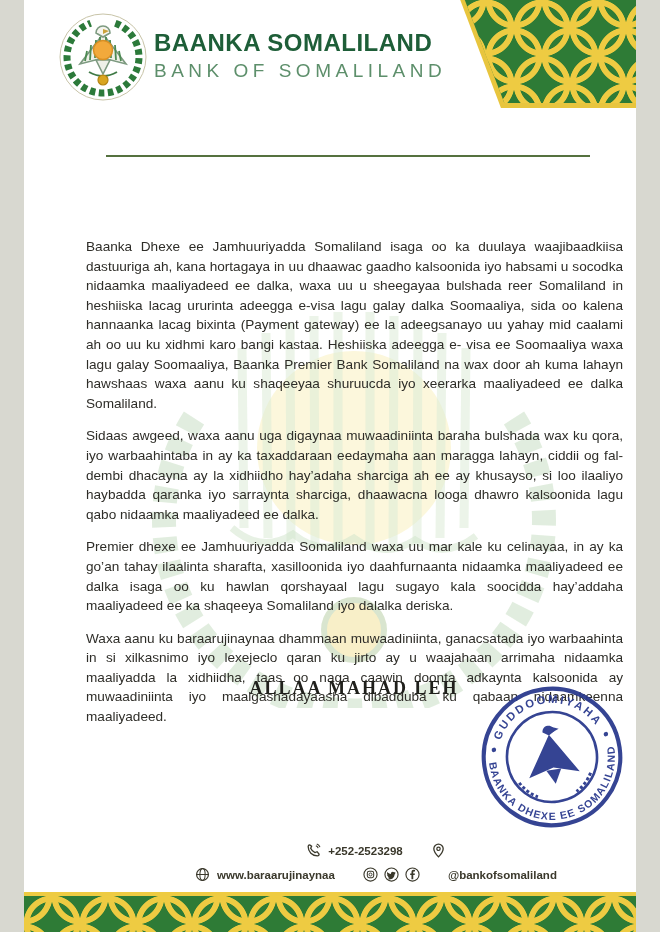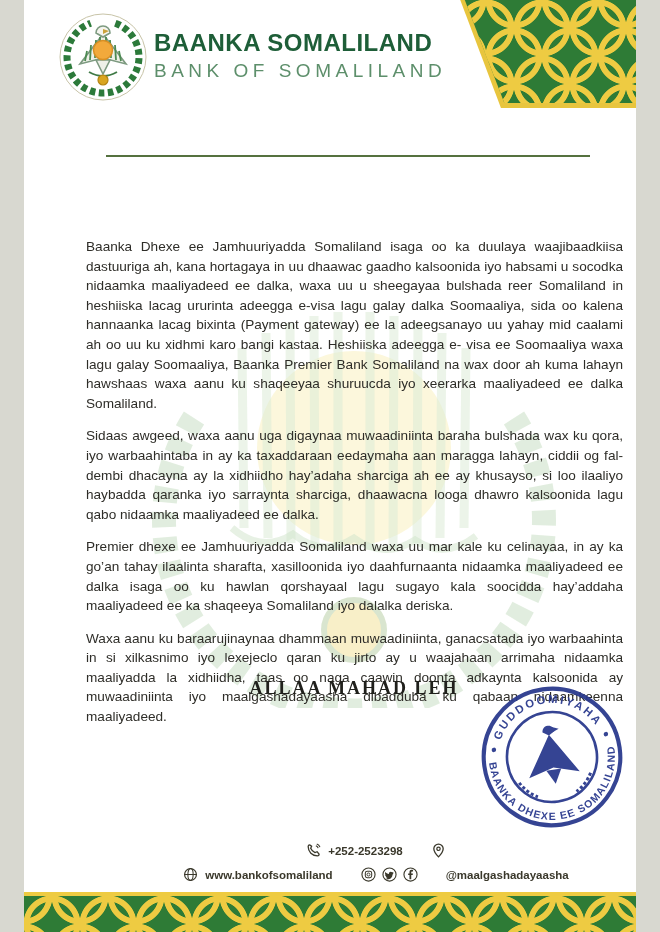--- a/index.html
+++ b/index.html
@@ -188,35 +188,35 @@
         </svg>
       </span>
     </div>
     <div class="footer-row">
       <span class="footer-item">
         <svg class="f-icon" viewBox="0 0 16 16">
           <circle cx="8" cy="8" r="6.3" fill="none" stroke="#3a382b" stroke-width="1.3"></circle>
           <ellipse cx="8" cy="8" rx="2.8" ry="6.3" fill="none" stroke="#3a382b" stroke-width="1.1"></ellipse>
           <line x1="1.7" y1="8" x2="14.3" y2="8" stroke="#3a382b" stroke-width="1.1"></line>
         </svg>
-        <span>www.bankofsomaliland</span>
+        <span>www.baraarujinaynaa</span>
       </span>
       <span class="social-group">
         <svg class="f-icon" viewBox="0 0 16 16">
           <circle cx="8" cy="8" r="7" fill="none" stroke="#3a382b" stroke-width="1.2"></circle>
           <rect x="4.6" y="4.6" width="6.8" height="6.8" rx="2" fill="none" stroke="#3a382b" stroke-width="1.1"></rect>
           <circle cx="8" cy="8" r="1.6" fill="none" stroke="#3a382b" stroke-width="1"></circle>
         </svg>
         <svg class="f-icon" viewBox="0 0 16 16">
           <circle cx="8" cy="8" r="7" fill="none" stroke="#3a382b" stroke-width="1.2"></circle>
           <path d="M12 5.2 c-.4.2-.8.3-1.2.4 a2 2 0 0 0 -3.4 1.8 C5.7 7.3 4.4 6.5 3.5 5.3 c-.6 1-.3 2.2.6 2.9 l-.9-.2 c0 1 .7 1.9 1.7 2.1 l-.9.1 c.3.8 1 1.4 1.9 1.4 A4 4 0 0 1 3.3 12.6 c3.6 1.9 8-.4 7.9-4.6 .4-.3.7-.7.8-1.2z" fill="#3a382b"></path>
         </svg>
         <svg class="f-icon" viewBox="0 0 16 16">
           <circle cx="8" cy="8" r="7" fill="none" stroke="#3a382b" stroke-width="1.2"></circle>
           <path d="M8.8 13 V8.6 h1.5 l.3-1.8 H8.8 V5.7 c0-.5.2-.9 1-.9 h.9 V3.2 C10.4 3.1 9.8 3 9.2 3 7.8 3 6.9 3.9 6.9 5.4 v1.4 H5.5 v1.8 h1.4 V13z" fill="#3a382b"></path>
         </svg>
       </span>
-      <span class="footer-item">@maalgashadayaasha</span>
+      <span class="footer-item">@bankofsomaliland</span>
     </div>
   </div>
 
   <div class="bottom-strip pattern-fill"></div>
 </div>
 
 </body></html>

